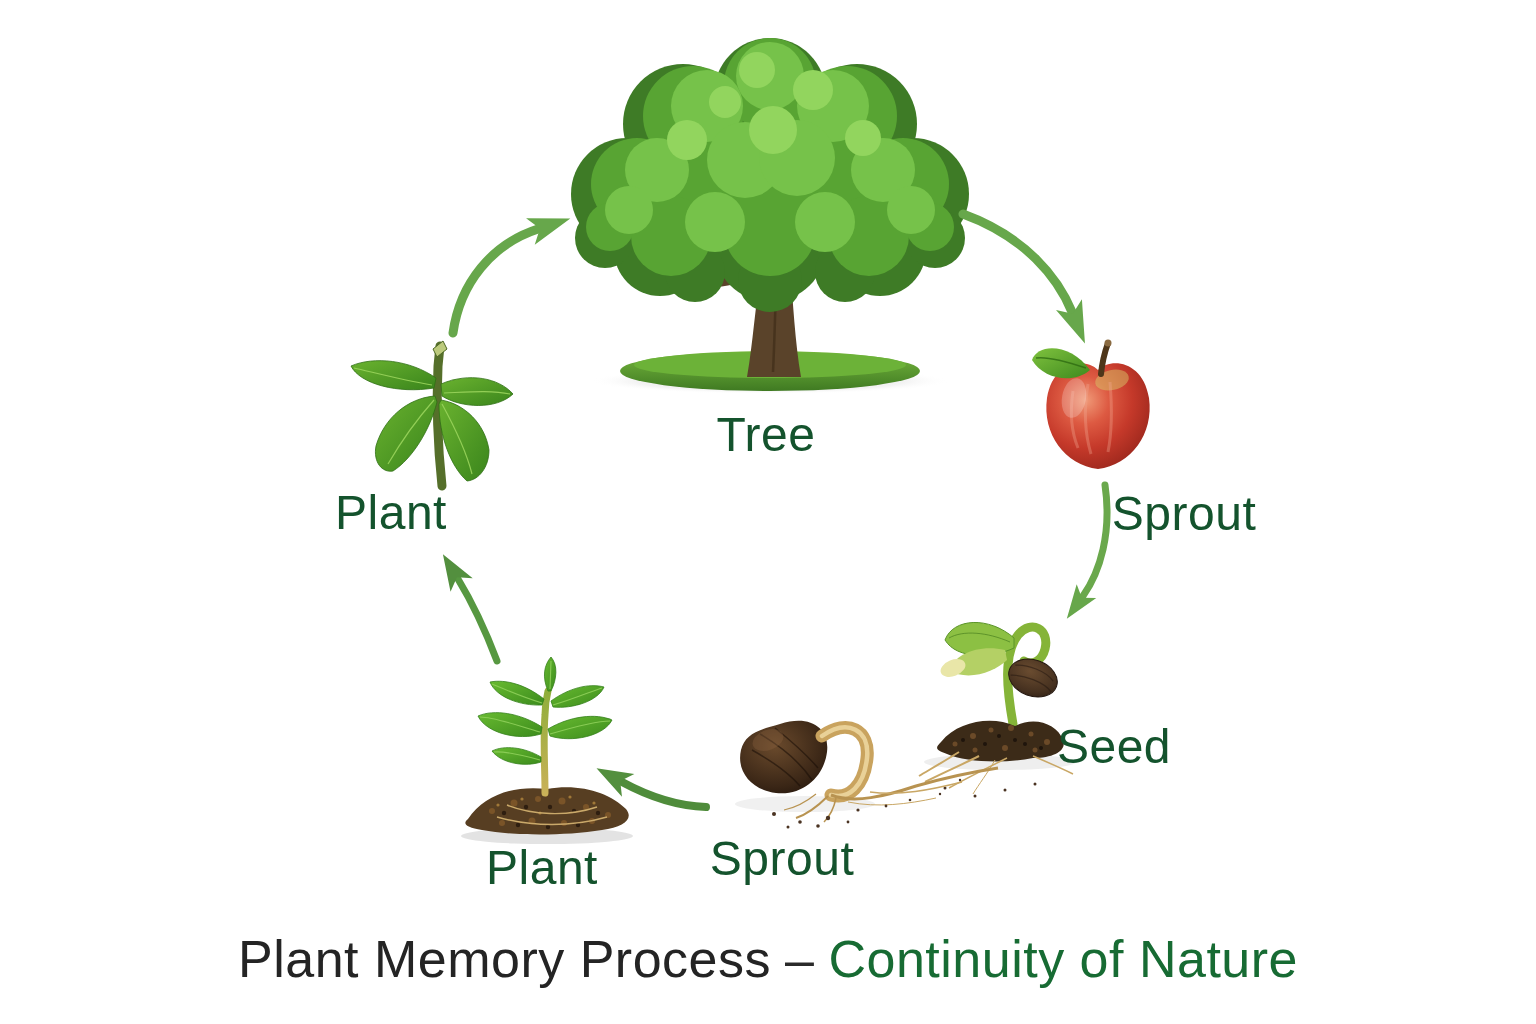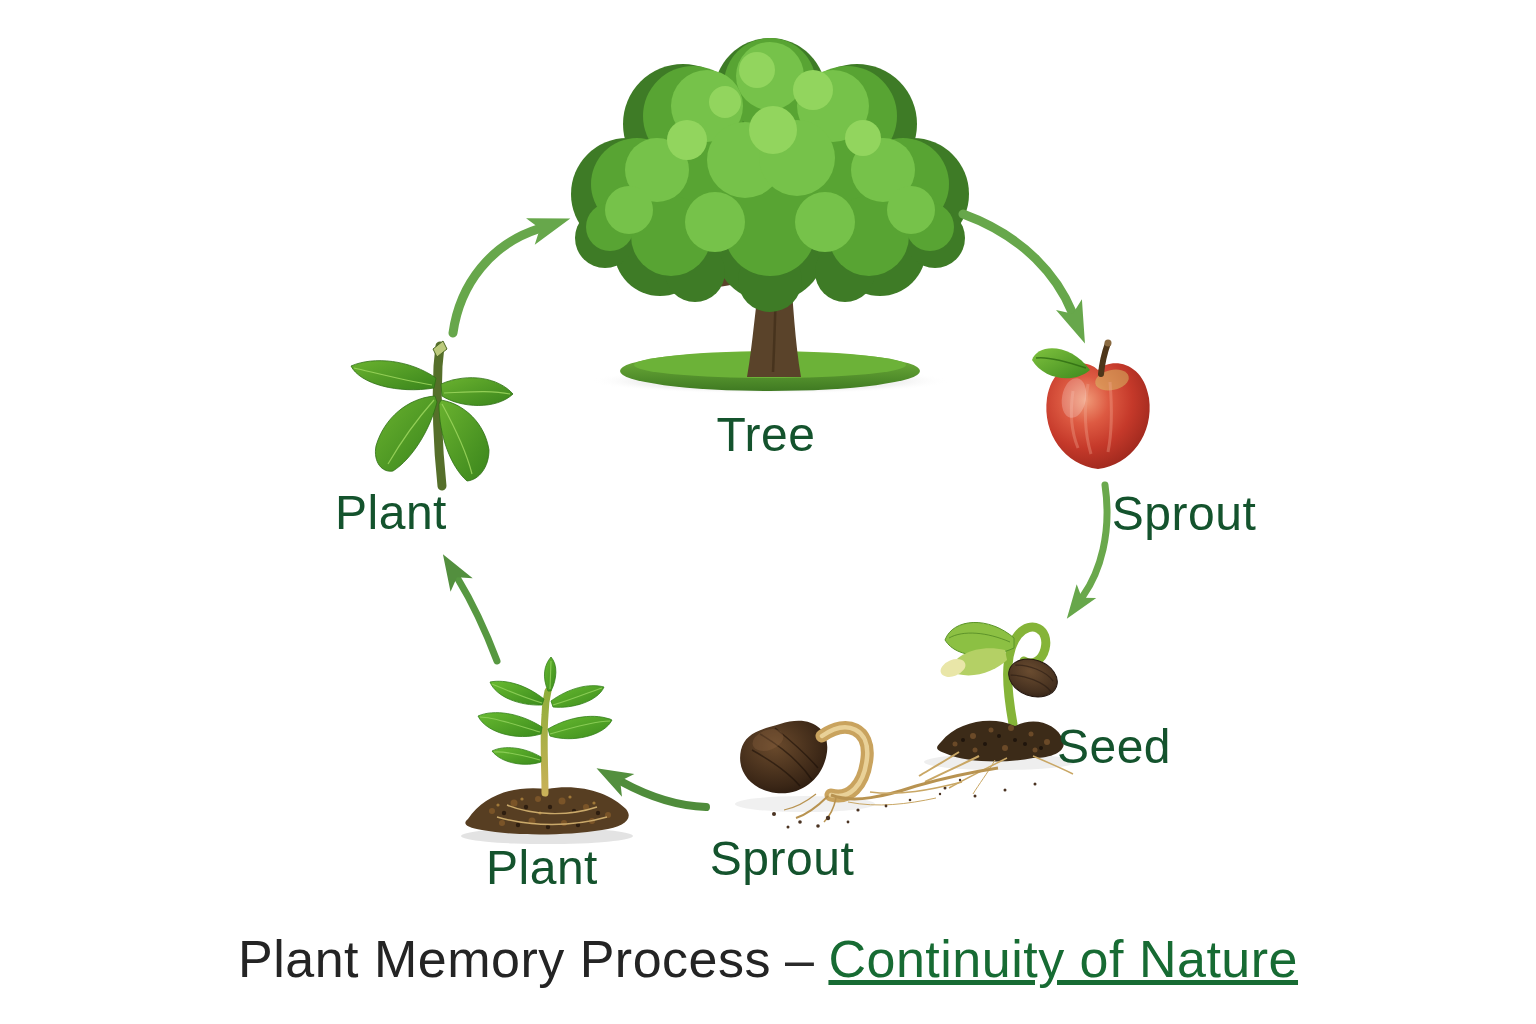--- a/index.html
+++ b/index.html
@@ -10,21 +10,21 @@
   .abs{position:absolute;}
   .node-label{
     position:absolute;transform:translateX(-50%);
     font-size:48px;color:#14532d;white-space:nowrap;letter-spacing:0.5px;
   }
   .title{
     position:absolute;left:0;top:929px;width:100%;text-align:center;
     font-size:52px;color:#242424;letter-spacing:0.5px;white-space:nowrap;
   }
   .title .dash{margin:0 14px;color:#2a2a2a;}
-  .title .accent{color:#176b33;text-decoration:underline;}
+  .title .accent{color:#176b33;}
   svg{display:block;}
 </style>
 </head>
 <body>
 
 <div class="canvas">
 
   <svg class="abs" style="left:565px;top:32px" width="410" height="365" viewBox="0 0 410 365" aria-hidden="true">
     <defs>
       <radialGradient id="tr-sh" cx="50%" cy="50%" r="50%">

